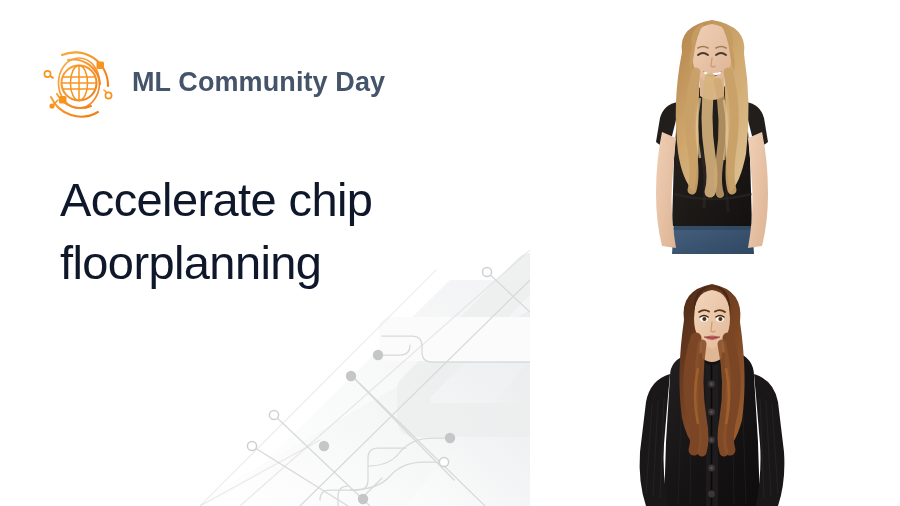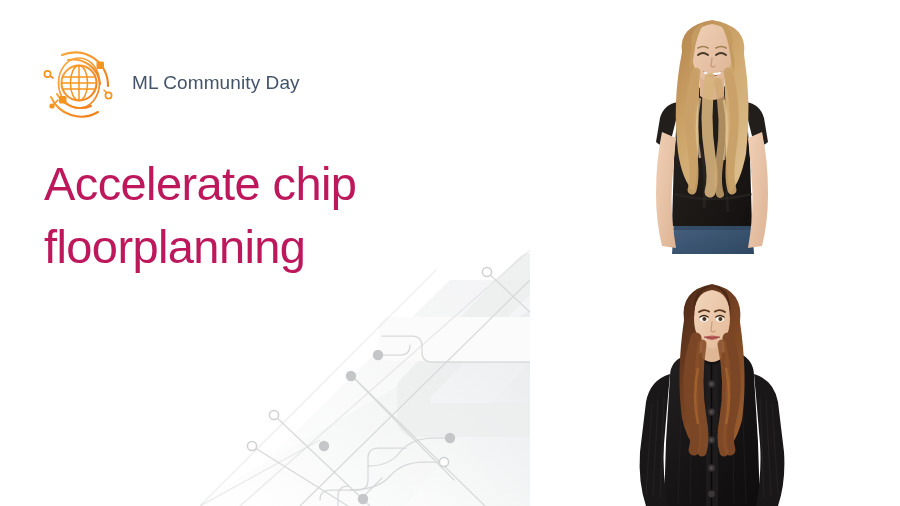--- a/index.html
+++ b/index.html
@@ -30,41 +30,41 @@
     gap: 14px;
     height: 78px;
   }
   #brand-logo-icon {
     width: 80px;
     height: 78px;
     flex: 0 0 80px;
     display: block;
   }
   #brand-name {
-    font-size: 19px;
+    font-size: 27px;
     letter-spacing: 0.1px;
     color: #44546a;
-    font-weight: 400;
+    font-weight: 700;
     white-space: nowrap;
     line-height: 1;
     padding-bottom: 2px;
   }
 
   
   #headline {
     position: absolute;
     left: 44px;
     top: 152px;
     width: 430px;
     font-size: 47px;
     line-height: 63px;
     font-weight: 400;
-    color: #be185d;
+    color: #0f172a;
     letter-spacing: -0.6px;
-    margin: 0;
+    margin: 16px;
     white-space: pre-line;
   }
 
   
   #circuit-decoration {
     position: absolute;
     left: 200px;
     top: 250px;
     width: 330px;
     height: 256px;

